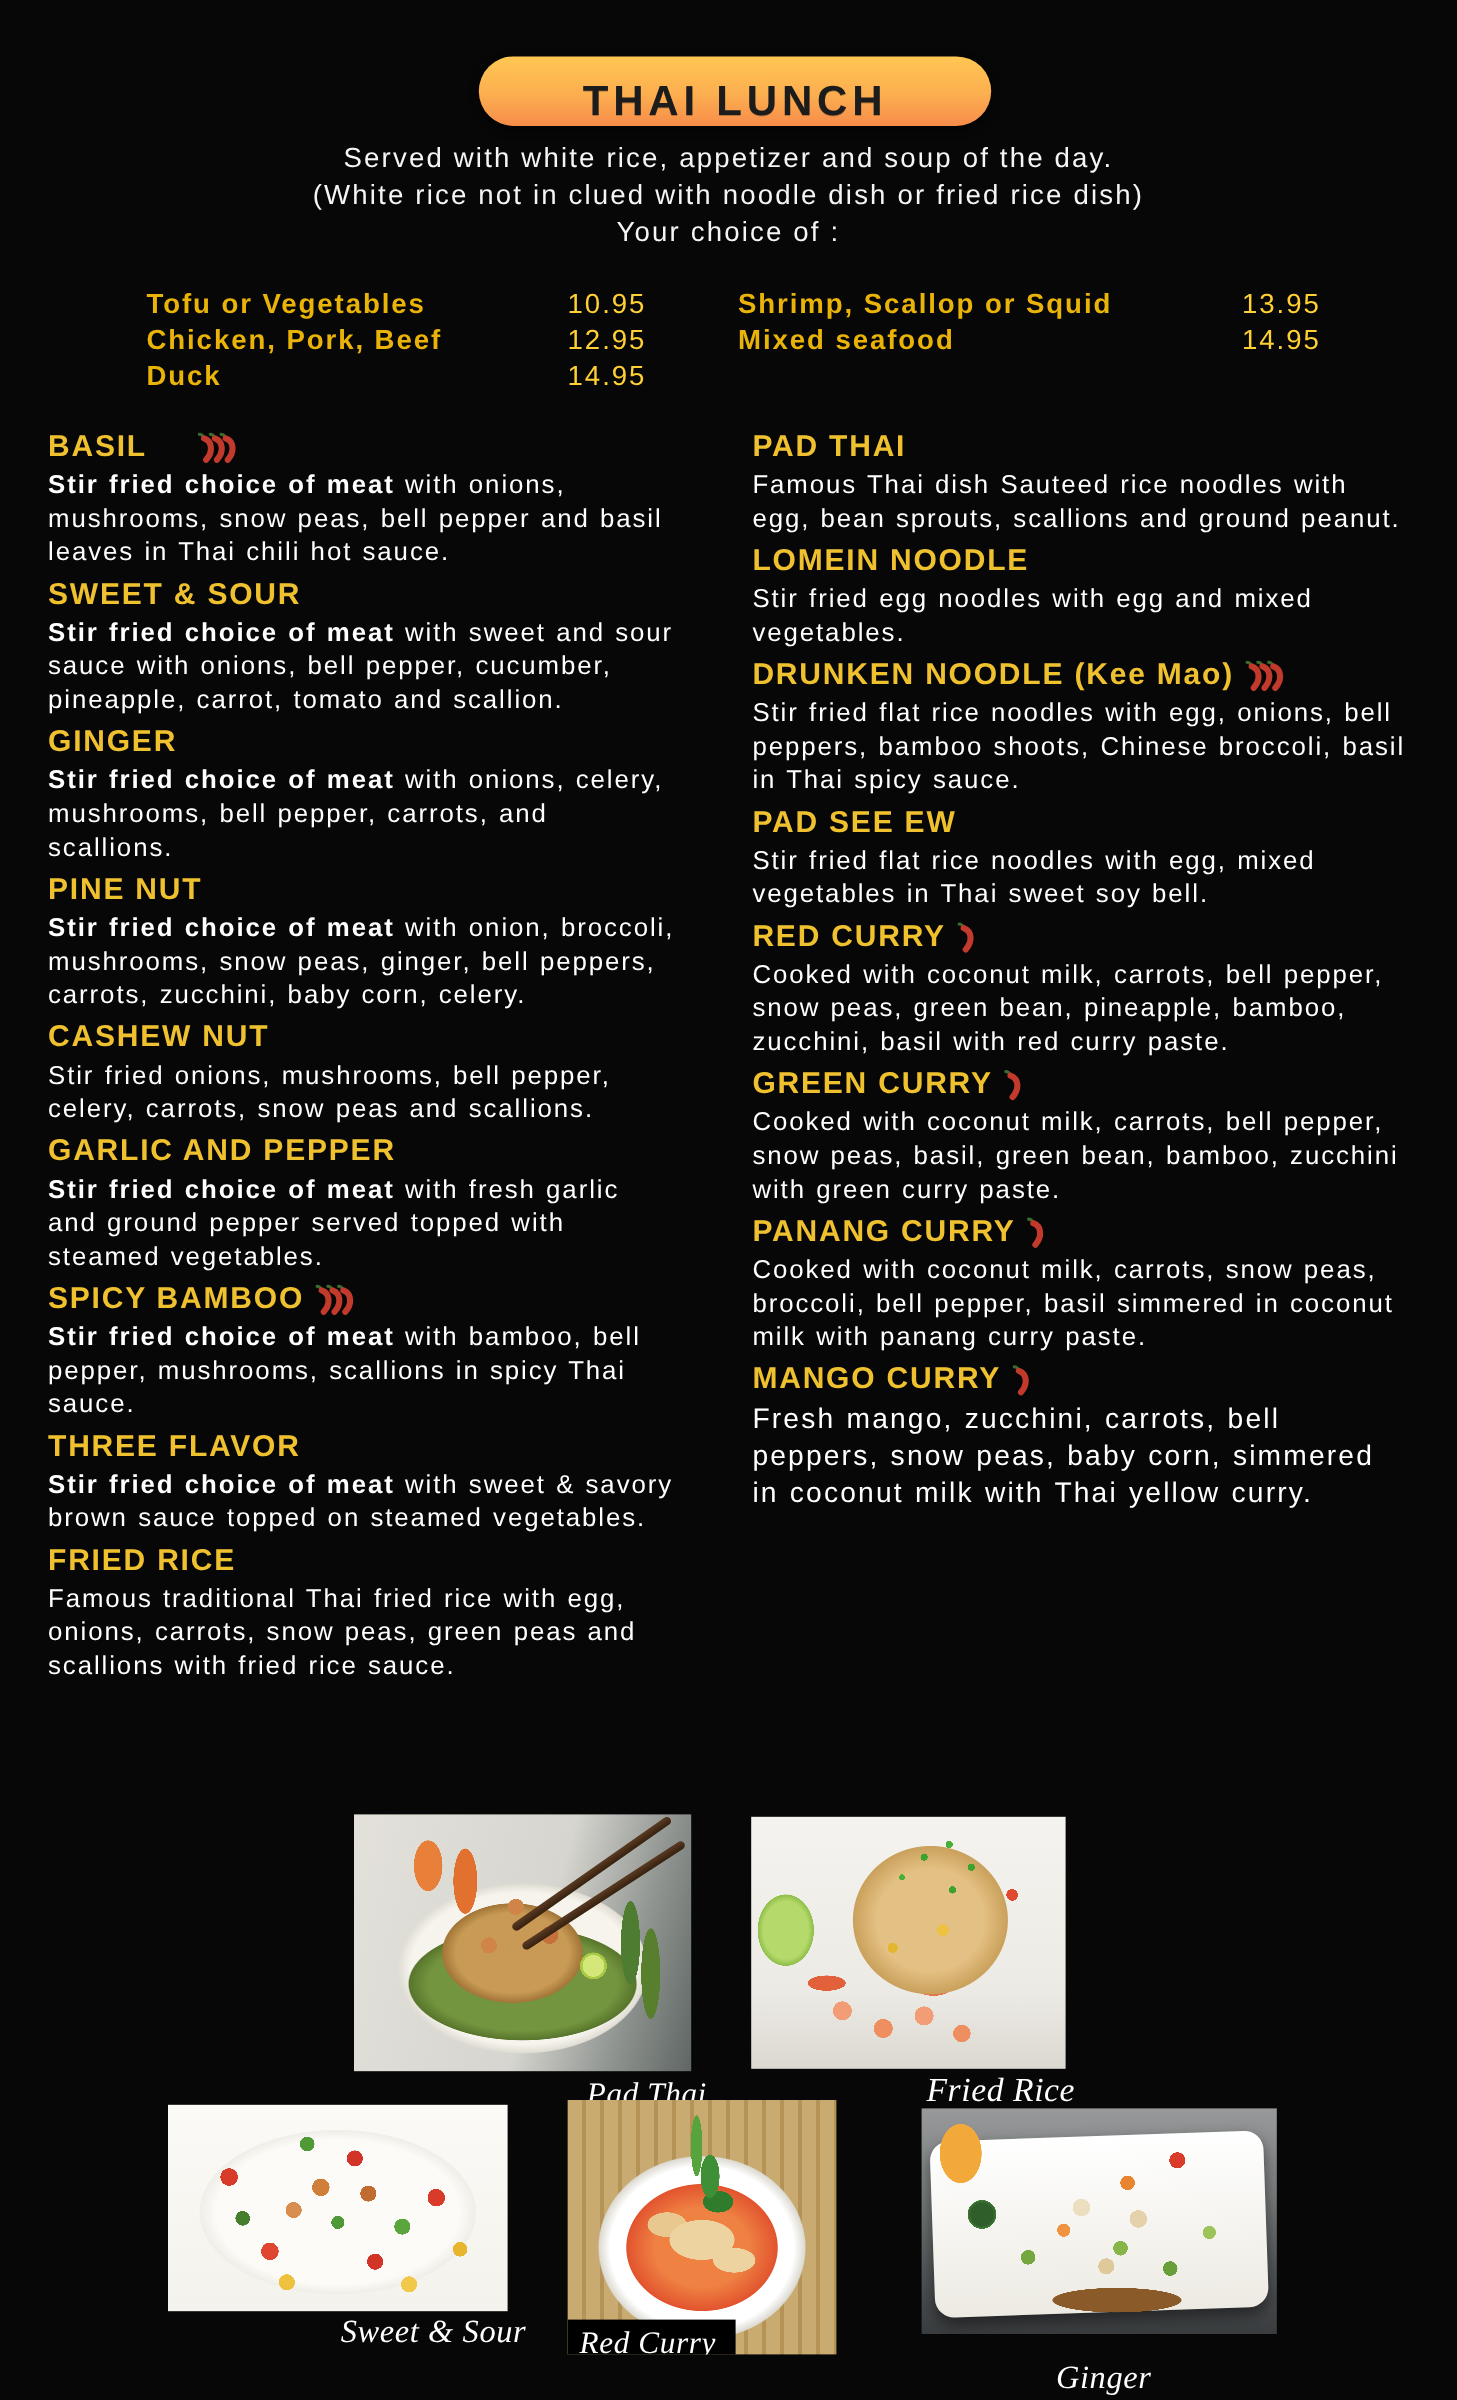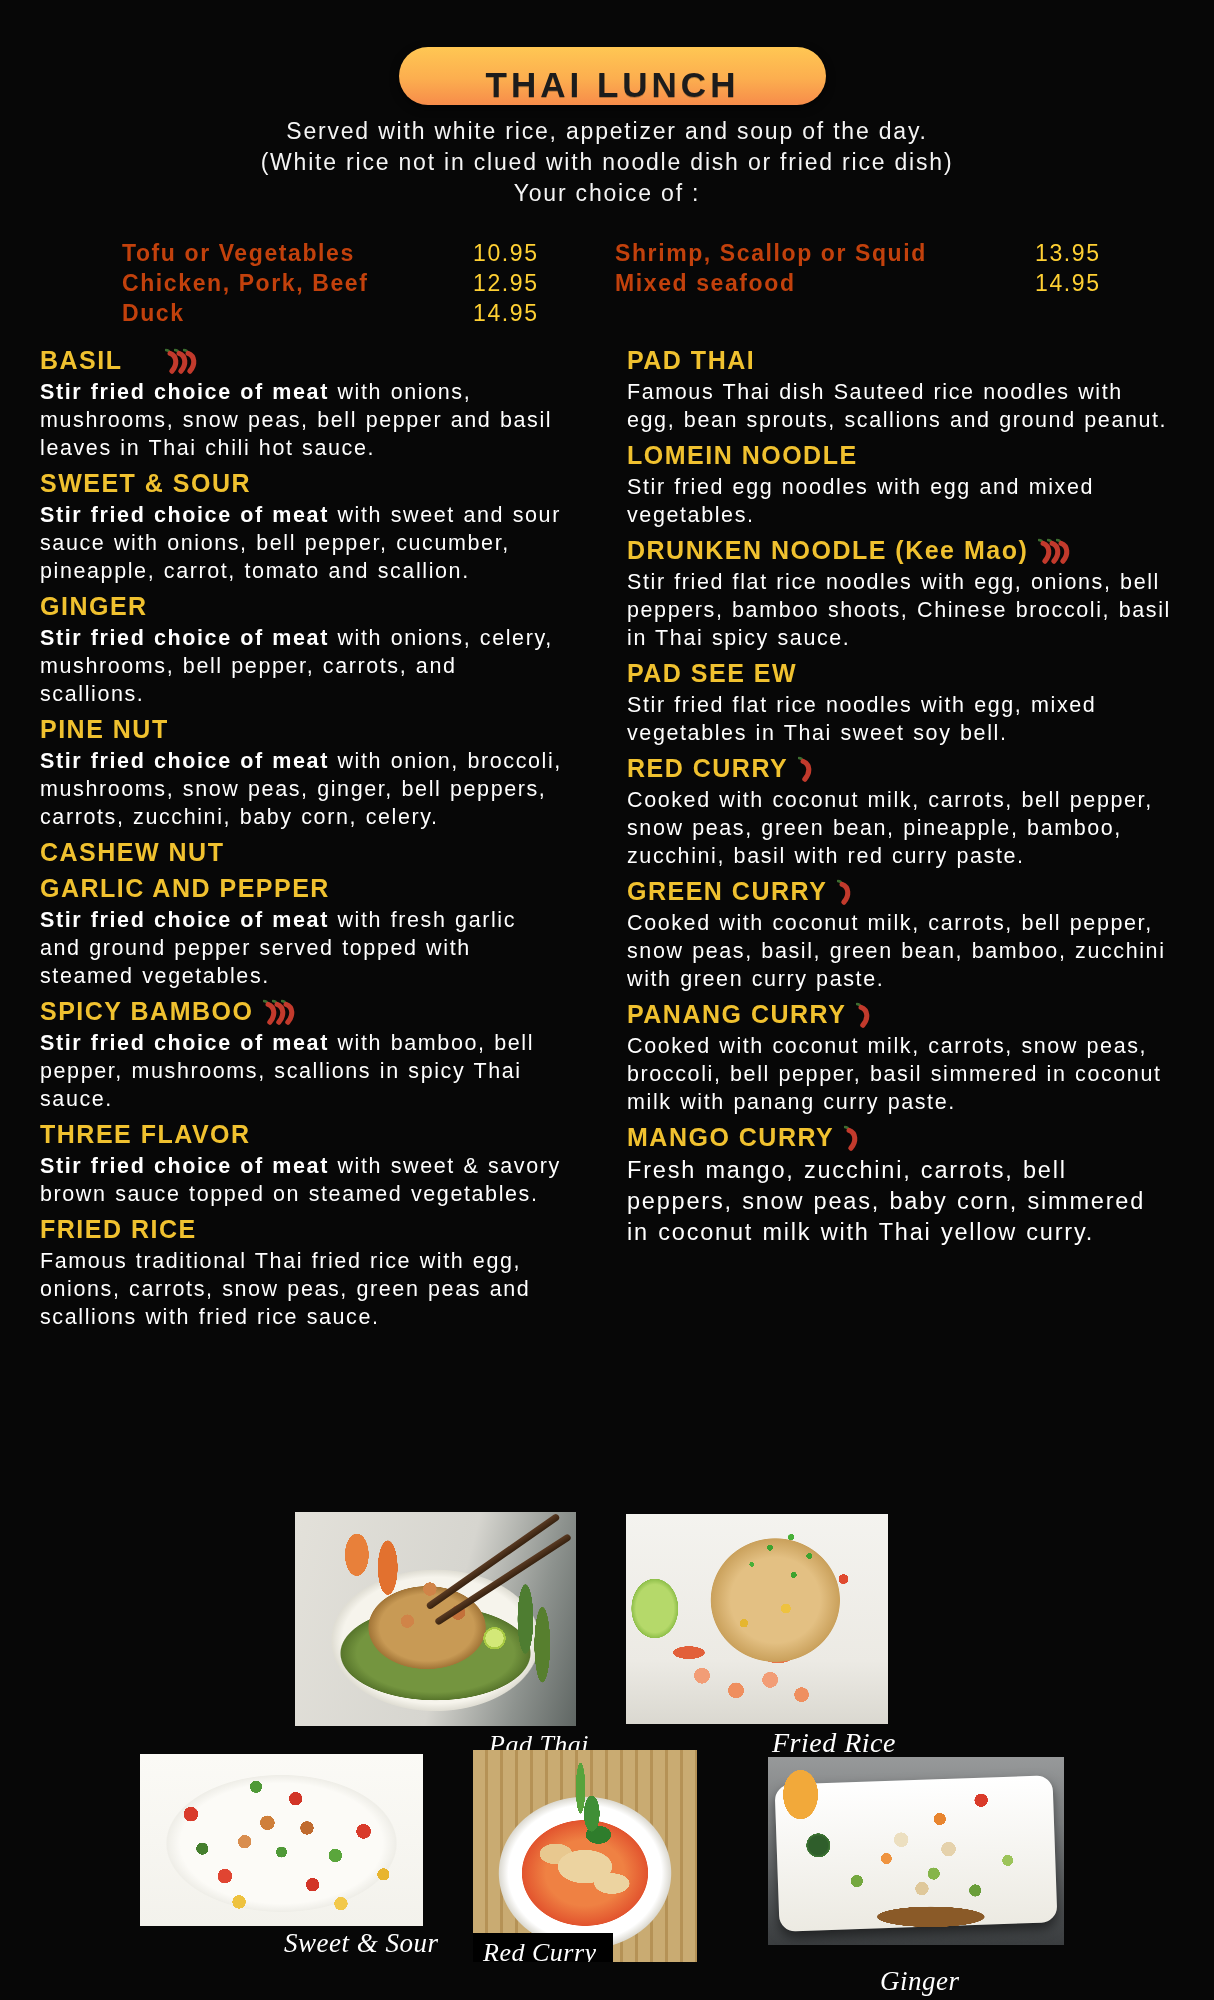--- a/index.html
+++ b/index.html
@@ -23,32 +23,32 @@
   }
   
   .intro{
     position:absolute;left:0;top:116px;width:100%;text-align:center;
     color:#f5f5f5;font-size:23px;line-height:31px;letter-spacing:1.8px;
   }
   
   .prices-left{position:absolute;left:122px;top:238px;width:430px;}
   .prices-right{position:absolute;left:615px;top:238px;width:560px;}
   .prow{display:flex;height:30px;align-items:center;}
-  .prow .plabel{font-weight:bold;color:#c2410c;font-size:23px;letter-spacing:1.6px;flex:0 0 351px;}
+  .prow .plabel{font-weight:bold;color:#eab308;font-size:23px;letter-spacing:1.6px;flex:0 0 351px;}
   .prices-right .prow .plabel{flex:0 0 420px;}
   .prow .pval{font-weight:normal;color:#ffd033;font-size:23px;letter-spacing:1.6px;}
   
   .col{position:absolute;top:346px;}
   .col-left{left:40px;width:525px;}
   .col-right{left:627px;width:545px;}
   .iname{
     margin:7px 0 3px 0;font-size:25px;font-weight:bold;letter-spacing:1.5px;
     color:#f0c12f;display:flex;align-items:center;
   }
-  .item:first-child .iname{margin-top:0;gap:32px;}
+  .item:first-child .iname{margin-top:12px;gap:32px;}
   .idesc{
     margin:0;color:#ffffff;font-size:21.5px;line-height:28px;
     letter-spacing:1.6px;word-spacing:1px;font-weight:300;
   }
   .idesc strong{font-weight:bold;}
   .idesc.large{font-size:23.5px;line-height:31px;letter-spacing:1.8px;}
   .chilis{display:inline-flex;margin-left:10px;vertical-align:middle;}
   .chilis svg{margin-left:-8px;}
   .chilis svg:first-child{margin-left:0;}
   
@@ -248,20 +248,21 @@
         <span>PINE NUT</span>
         <span class="chilis"></span>
       </h3>
     <p class="idesc"><strong>Stir fried choice of meat</strong><span> with onion, broccoli, mushrooms, snow peas, ginger, bell peppers, carrots, zucchini, baby corn, celery.</span></p>
   </div>
   <div class="item">
     <h3 class="iname">
         <span>CASHEW NUT</span>
         <span class="chilis"></span>
       </h3>
+    <p class="idesc"><strong></strong><span>Stir fried onions, mushrooms, bell pepper, celery, carrots, snow peas and scallions.</span></p>
   </div>
   <div class="item">
     <h3 class="iname">
         <span>GARLIC AND PEPPER</span>
         <span class="chilis"></span>
       </h3>
     <p class="idesc"><strong>Stir fried choice of meat</strong><span> with fresh garlic and ground pepper served topped with steamed vegetables.</span></p>
   </div>
   <div class="item">
     <h3 class="iname">

